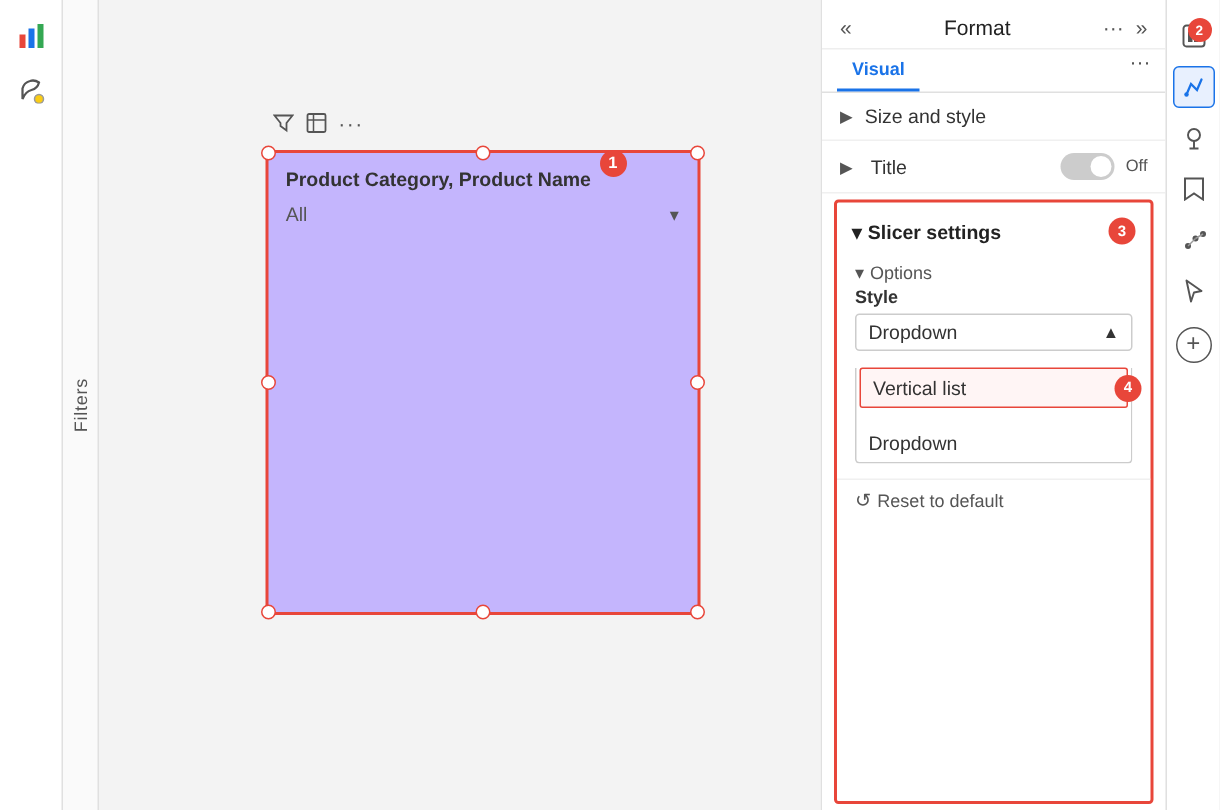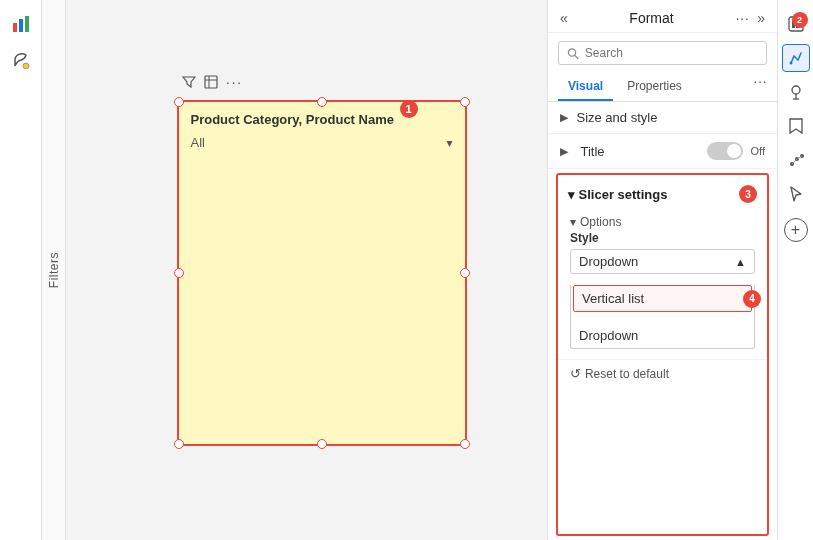--- a/index.html
+++ b/index.html
@@ -30,23 +30,23 @@
       display: flex;
       align-items: flex-start;
       justify-content: flex-start;
     }
 
     .slicer-widget {
       position: absolute;
       top: 40px;
       left: 55px;
       width: 290px;
-      height: 346px;
+      height: 310px;
       border: 2px solid #e8463a;
-      background: #fef9c3;
+      background: #c4b5fd;
       border-radius: 2px;
     }
 
     .slicer-handle {
       width: 10px;
       height: 10px;
       border: 1.5px solid #e8463a;
       border-radius: 50%;
       background: white;
       position: absolute;
@@ -507,31 +507,23 @@
 
   <div class="format-header">
     <span style="color:#555; font-size:14px;">«</span>
     <span class="format-title">Format</span>
     <div class="format-header-icons">
       <span style="font-size:14px; color:#555;">···</span>
       <span style="font-size:14px; color:#555;">»</span>
     </div>
   </div>
 
-  <div class="search-box">
-    <svg width="13" height="13" viewBox="0 0 13 13" fill="none">
-      <circle cx="5.5" cy="5.5" r="4" stroke="#888" stroke-width="1.3"></circle>
-      <line x1="8.5" y1="8.5" x2="12" y2="12" stroke="#888" stroke-width="1.3" stroke-linecap="round"></line>
-    </svg>
-    <input class="search-input" type="text" placeholder="Search" style="">
-  </div>
 
   <div class="format-tabs">
     <div class="format-tab active">Visual</div>
-    <div class="format-tab">Properties</div>
     <div class="format-tab-more">···</div>
   </div>
 
   <div class="format-section">
     <span class="section-arrow">▶</span>
     <span class="format-section-label">Size and style</span>
   </div>
 
   <div class="title-row">
     <div class="title-left">

